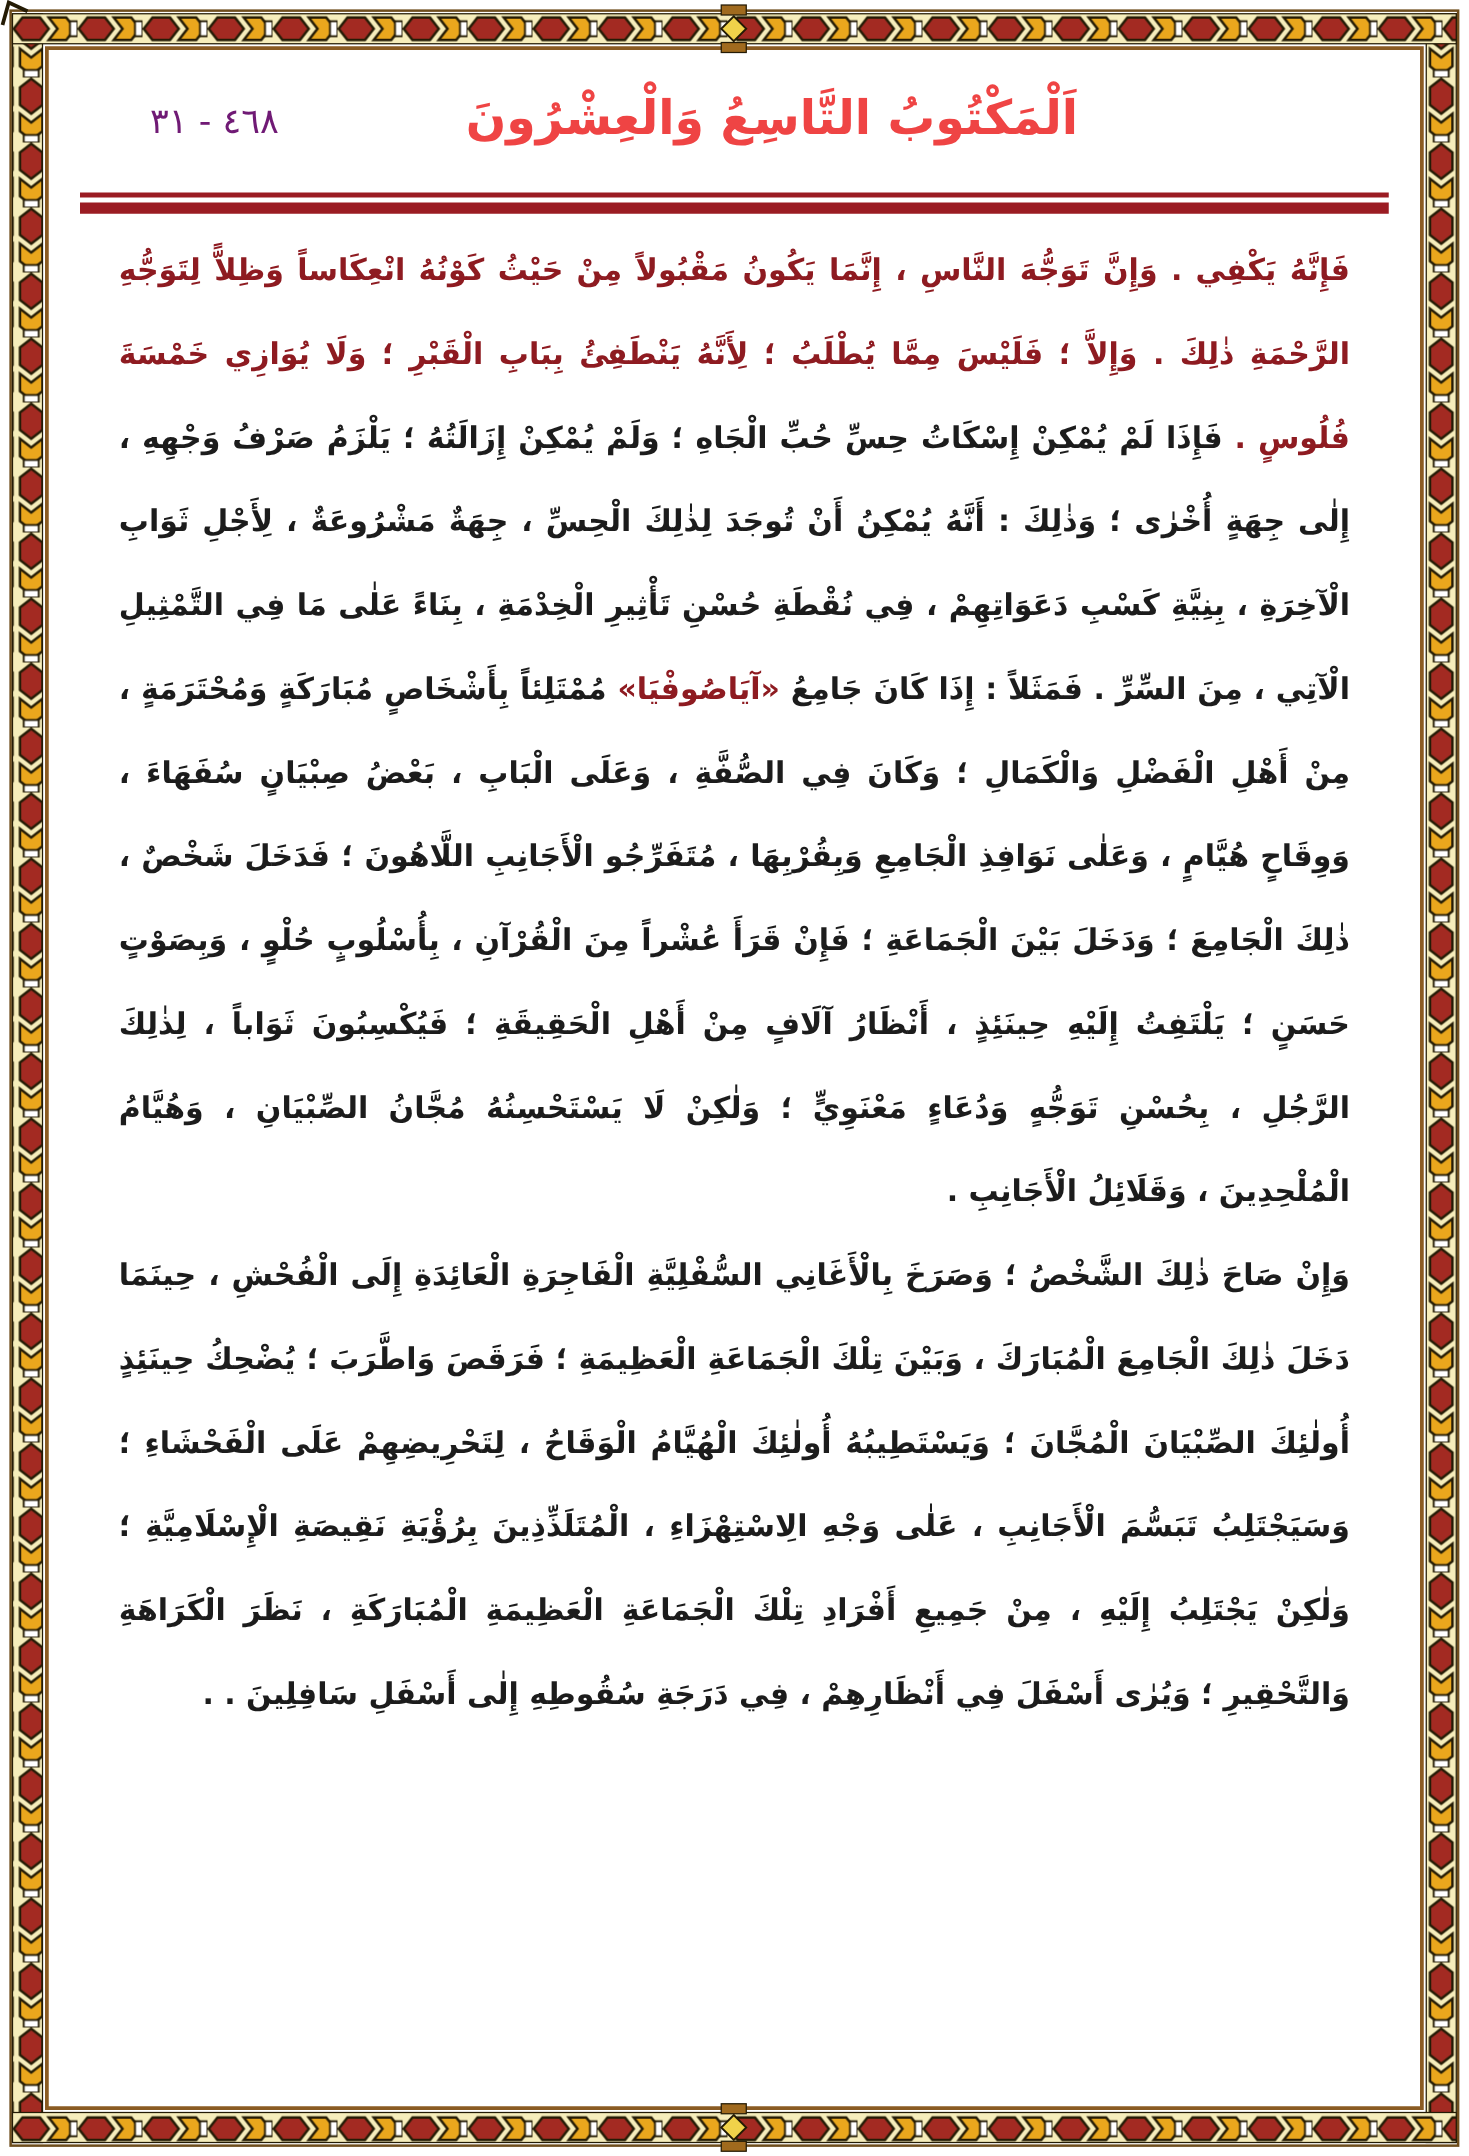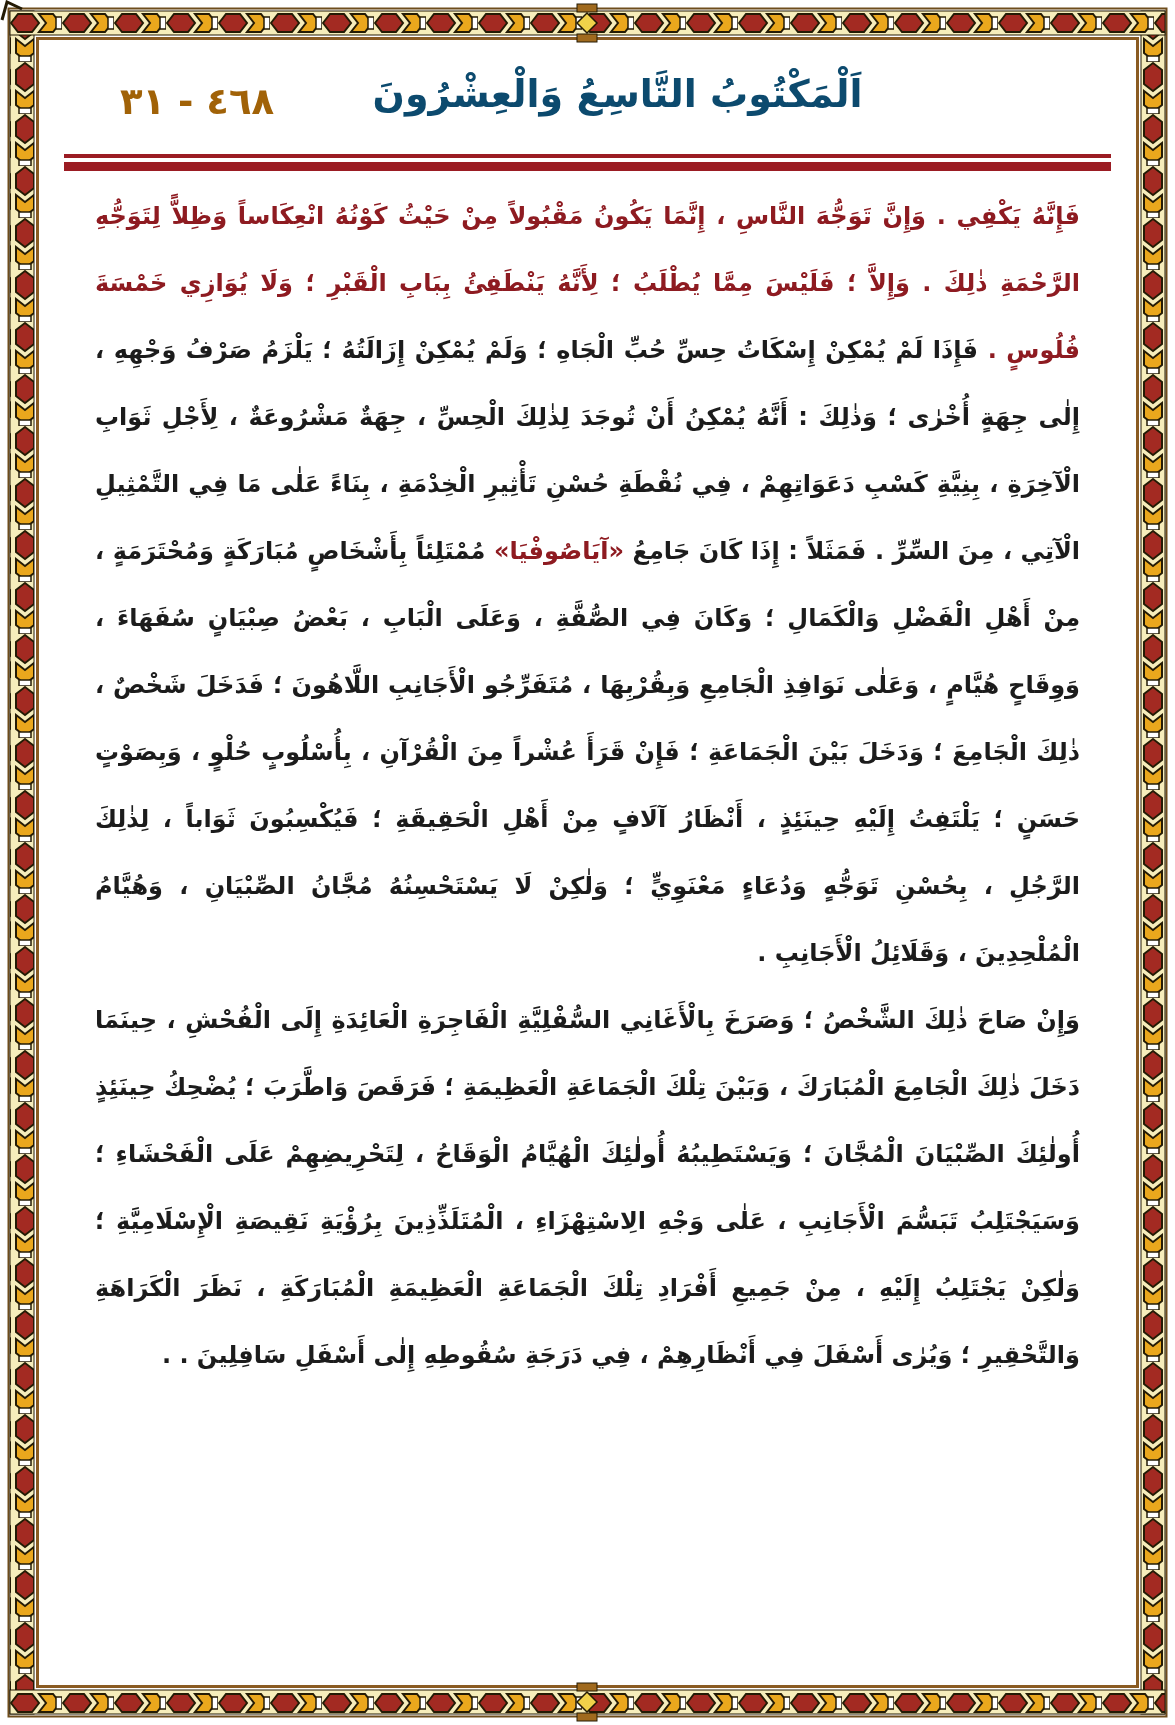--- a/index.html
+++ b/index.html
@@ -11,25 +11,25 @@
 
   
   .content {
     position:absolute; top:42px; left:42px; right:42px; bottom:42px;
     z-index:1; direction:rtl;
   }
 
   .header { position:relative; height:96px; margin-top:16px; }
   .page-title {
     position:absolute; top:14px; right:0; left:60px;
-    text-align:center; font-size:38px; font-weight:bold; color:#0c4a6e;
+    text-align:center; font-size:38px; font-weight:bold; color:#ef4444;
   }
   .page-number {
     position:absolute; top:22px; left:78px;
-    font-size:37px; font-weight:bold; color:#a16207; direction:rtl;
+    font-size:28px; font-weight:normal; color:#701a75; direction:rtl;
   }
 
   .rule-thin  { height:4px; background:#9b1c23; margin:0 22px; }
   .rule-thick { height:9px; background:#9b1c23; margin:4px 22px 0; }
 
   .body-text {
     margin-top:12px; padding:0 53px;
     font-size:24px; font-weight:bold; line-height:67px;
     color:#1c1c1c; text-align:justify; direction:rtl;
   }

